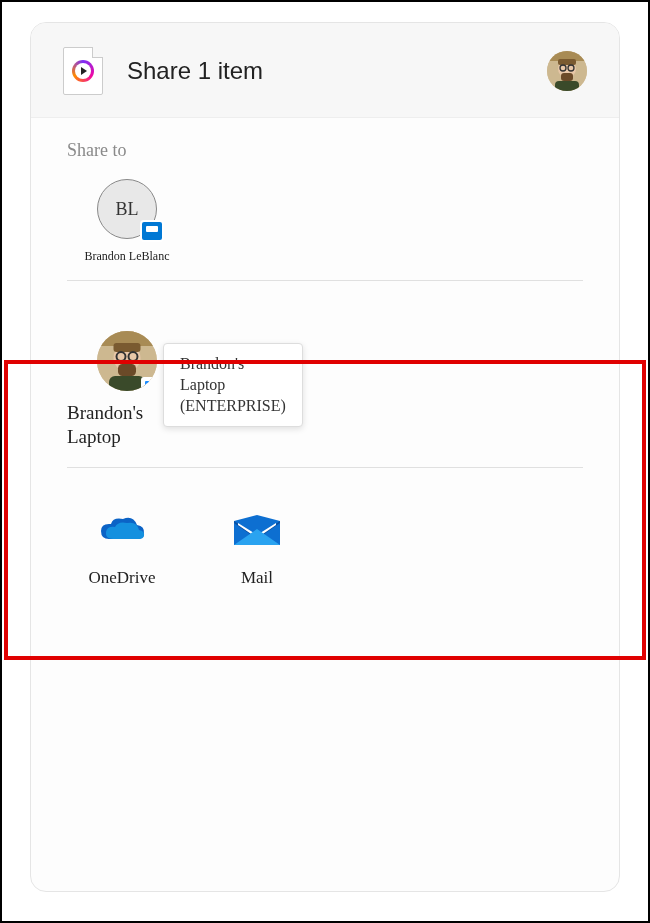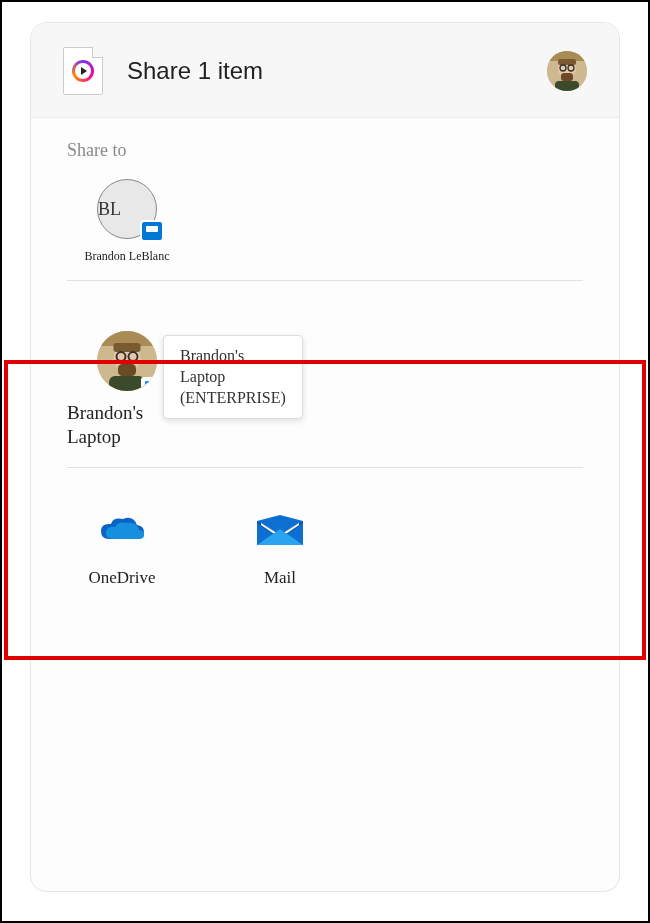--- a/index.html
+++ b/index.html
@@ -100,21 +100,21 @@
       flex-direction: column;
       align-items: center;
       width: 120px;
       cursor: pointer;
     }
     .contact-avatar {
       width: 60px; height: 60px;
       border-radius: 50%;
       border: 1px solid #888;
       background: #e8e8e8;
-      display: flex; align-items: center; 
+      display: flex; align-items: center; justify-content: center;
       font-size: 18px; color: #333;
       position: relative;
       margin-bottom: 10px;
     }
     .contact-avatar .badge {
       position: absolute;
       right: -8px; bottom: -4px;
       width: 24px; height: 22px;
       background: #0078d4;
       border: 2px solid #fff;
@@ -178,34 +178,34 @@
     }
     .device-avatar .laptop-badge::after{
       content:""; position:absolute; left:-2px; right:-2px; bottom:-3px; height:4px; background:#1a8cff; border-radius:2px;
     }
     .device-name {
       font-size: 19px; color:#222; text-align:left; line-height:1.25;
     }
 
     .tooltip {
       position: absolute;
-      left: 96px; top: 4px;
+      left: 96px; top: 12px;
       background: #fff;
       border: 1px solid #ddd;
       border-radius: 4px;
       box-shadow: 0 2px 6px rgba(0,0,0,0.12);
       padding: 10px 16px;
       font-size: 16px;
       color: #333;
       line-height: 1.3;
     }
 
     .apps {
       display: flex;
-      gap: 48px;
+      gap: 25px;
       padding-top: 8px;
     }
     .app {
       display:flex; flex-direction:column; align-items:center;
       cursor:pointer; width:110px;
     }
     .app-icon {
       width: 50px; height: 50px;
       display:flex; align-items:center; justify-content:center;
       margin-bottom:12px;

